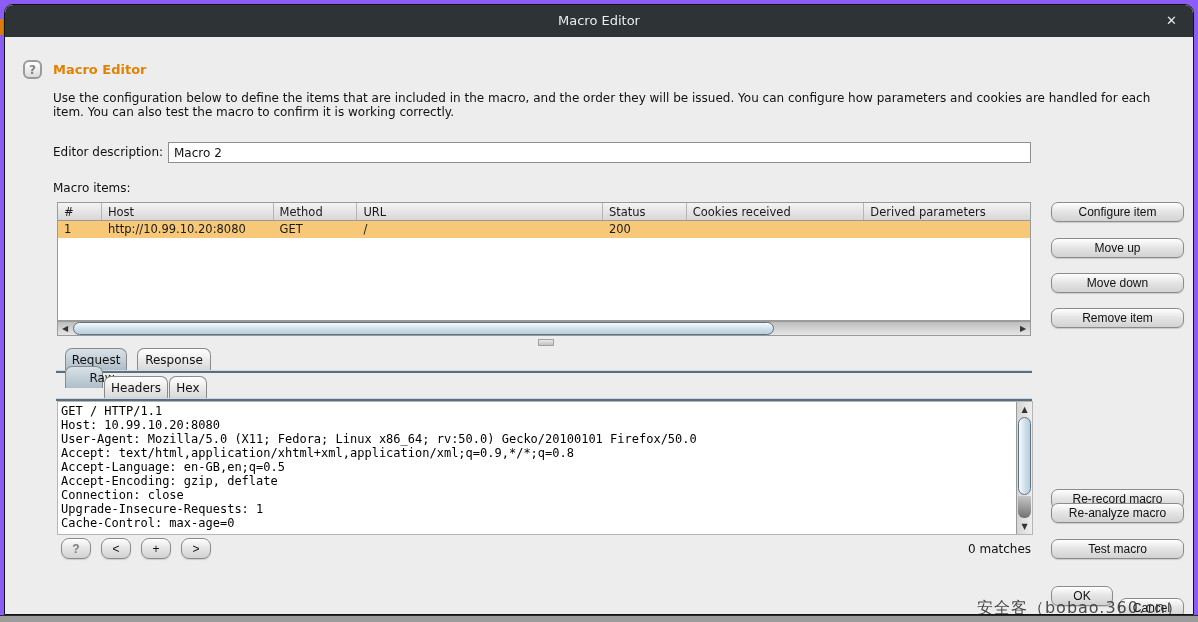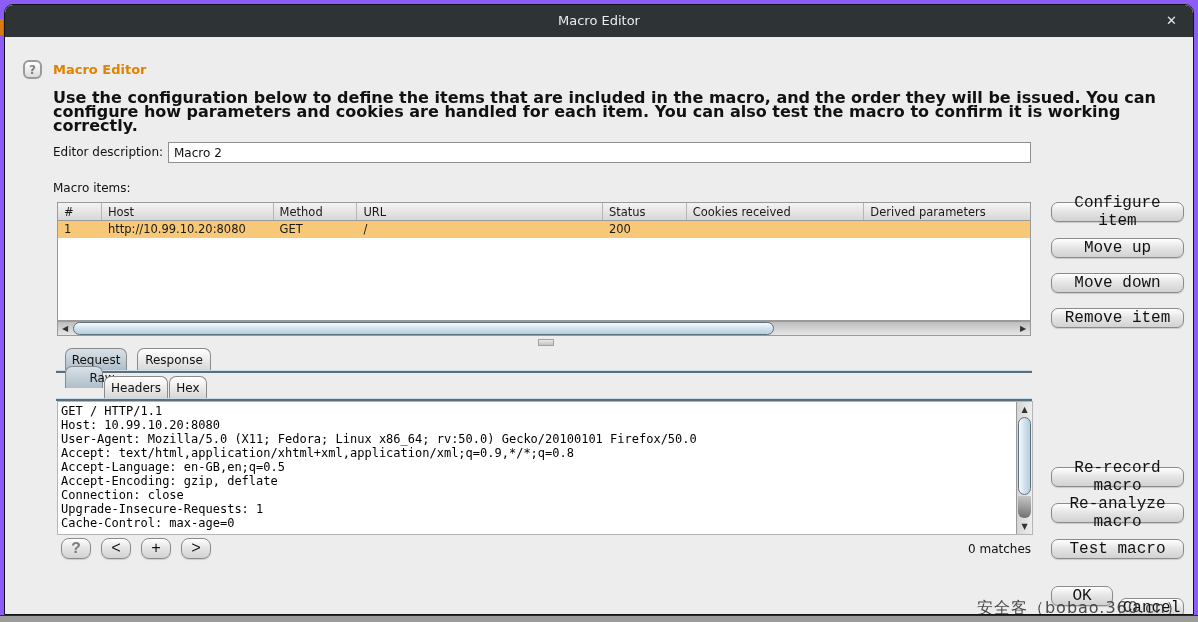--- a/index.html
+++ b/index.html
@@ -16,42 +16,42 @@
   .titlebar { position:absolute; left:0; top:0; width:100%; height:32px; background:#2e3436;
               border-radius:8px 8px 0 0; }
   .titlebar .title { position:absolute; left:0; right:0; top:8px; text-align:center;
               color:#ebebeb; font-size:13px; }
   .titlebar .close { position:absolute; right:16px; top:8px; color:#e8e8e8; font-size:13px; cursor:pointer; }
 
   .help-badge { position:absolute; left:18px; top:55px; width:19px; height:19px; border:2px solid #9a9a9a;
               border-radius:6px; background:linear-gradient(#ffffff,#dcdcdc); color:#808080;
               font-weight:bold; font-size:12px; display:flex; align-items:center; justify-content:center; }
   .heading { position:absolute; left:48px; top:57px; color:#e08300; font-weight:bold; font-size:13px; }
-  .desc { position:absolute; left:48px; top:86px; width:1130px; font-size:16px; color:#111; line-height:14px;font-weight:bold; }
+  .desc { position:absolute; left:48px; top:86px; width:1130px; font-size:12px; color:#111; line-height:14px; }
 
   .label { position:absolute; font-size:12px; color:#111; }
 
   .text-input { position:absolute; border:1px solid #8f8f8f; background:#fff; font-size:12px;
               color:#111; padding:0 5px; font-family:"DejaVu Sans","Liberation Sans",sans-serif; }
 
   
   .items-table { position:absolute; left:52px; top:197px; width:974px; height:119px;
               background:#fff; border:1px solid #9a9a9a; }
   .thead { display:flex; height:18px; background:linear-gradient(#f4f4f4,#d7d7d7); border-bottom:1px solid #9a9a9a; }
   .th { font-size:11.5px; color:#1a1a1a; padding:2px 0 0 6px; border-right:1px solid #b5b5b5;
         overflow:hidden; white-space:nowrap; }
   .trow { display:flex; height:17px; background:#f8c879; }
   .td { font-size:11.5px; color:#1a1a1a; padding:1px 0 0 6px; overflow:hidden; white-space:nowrap; }
   .c0{width:44px;} .c1{width:172px;} .c2{width:84px;} .c3{width:246px;} .c4{width:84px;} .c5{width:178px;} .c6{width:166px; border-right:none;}
 
   
   .btn { position:absolute; border:1px solid #8b8b8b; border-radius:7px;
-         background:linear-gradient(#ffffff,#e6e6e6 45%,#d2d2d2); font-size:16px; color:#111;
+         background:linear-gradient(#ffffff,#e6e6e6 45%,#d2d2d2); font-size:12px; color:#111;
          display:flex; align-items:center; justify-content:center; cursor:pointer;
-         box-shadow:0 1px 1px rgba(0,0,0,0.15); font-family:Liberation Mono, monospace; }
+         box-shadow:0 1px 1px rgba(0,0,0,0.15); font-family:Liberation Sans, sans-serif; }
   .side-btn { left:1046px; width:133px; height:20px; }
 
   
   .hscroll { position:absolute; left:52px; top:316px; width:974px; height:15px;
              background:linear-gradient(#bdbdbd,#e6e6e6); border:1px solid #9a9a9a; }
   .hscroll .arr { position:absolute; top:0; width:14px; height:13px; font-size:8px; color:#333;
              display:flex; align-items:center; justify-content:center; cursor:pointer; }
   .hscroll .arr.left { left:0; } .hscroll .arr.right { right:0; }
   .hthumb { position:absolute; left:15px; top:0px; width:701px; height:13px; border-radius:8px;
              border:1px solid #5e717f; background:linear-gradient(#f6fafd,#cfdfeb 55%,#b9cedd); cursor:pointer; }
@@ -173,21 +173,21 @@
         <div class="arr down">▼</div>
       </div>
     </div>
 
     <button class="btn sq-btn" style="position:absolute; left:56px; top:533px; color:#7d7d7d; font-weight:bold;">?</button>
     <button class="btn sq-btn" style="position:absolute; left:96px; top:533px;">&lt;</button>
     <button class="btn sq-btn" style="position:absolute; left:136px; top:533px;">+</button>
     <button class="btn sq-btn" style="position:absolute; left:176px; top:533px;">&gt;</button>
     <div class="matches">0 matches</div>
 
-    <button class="btn side-btn" style="top:462px;">Re-record macro</button>
+    <button class="btn side-btn" style="top:484px;">Re-record macro</button>
     <button class="btn side-btn" style="top:498px;">Re-analyze macro</button>
     <button class="btn side-btn" style="top:534px;">Test macro</button>
 
     <button class="btn" style="left:1046px; top:581px; width:62px; height:20px;">OK</button>
     <button class="btn" style="left:1114px; top:581px; width:65px; height:20px;margin-top:12px;">Cancel</button>
 
     <div class="watermark">安全客（bobao.360.cn）</div>
   </div>
 </div>
 

